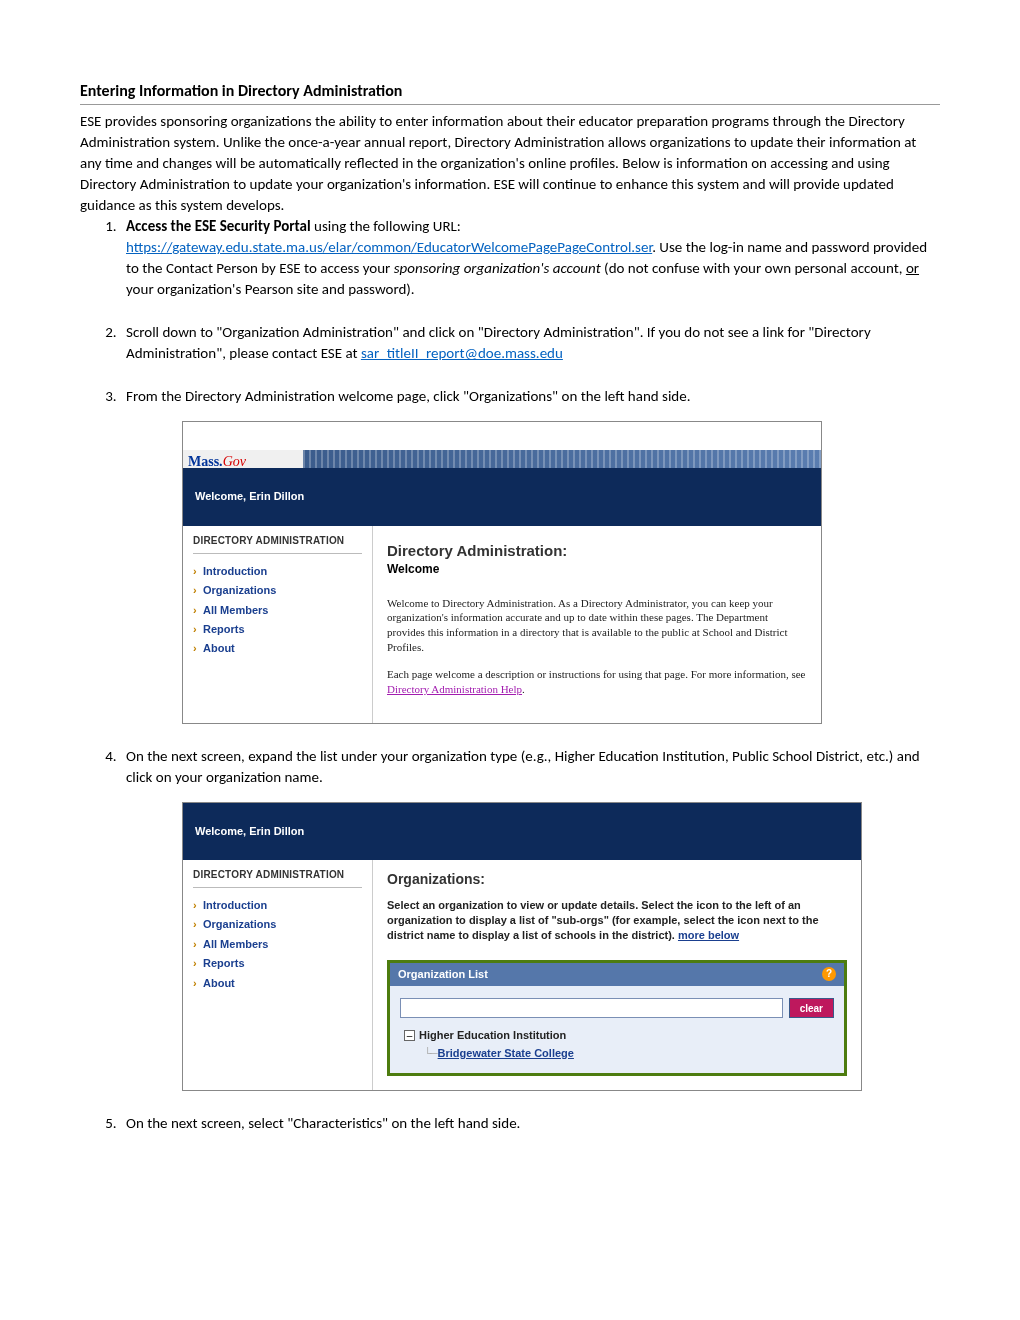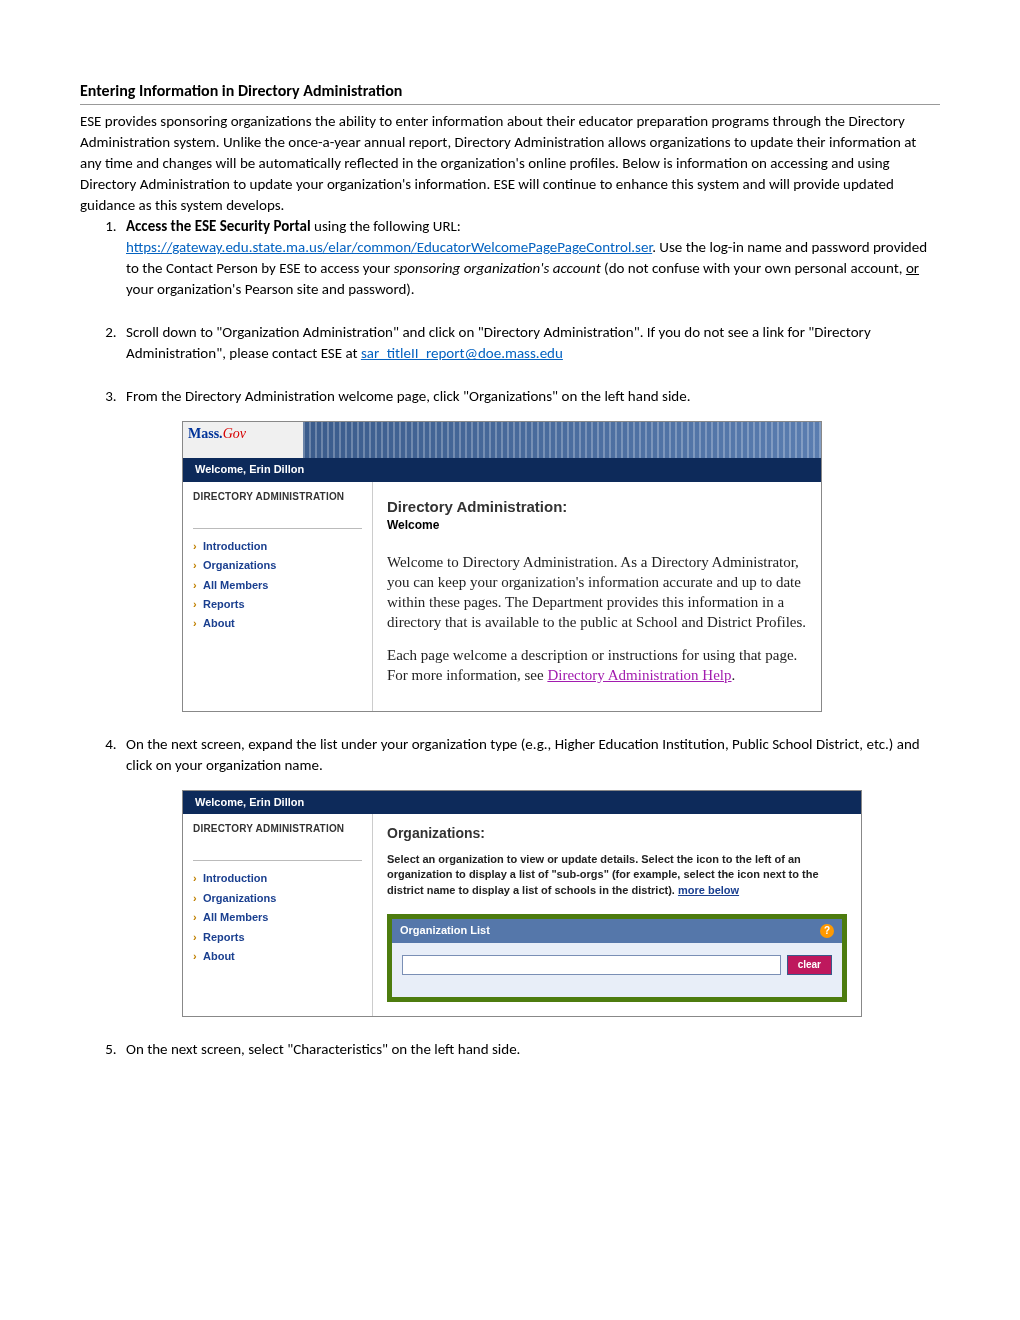--- a/index.html
+++ b/index.html
@@ -30,22 +30,23 @@
     
     .ss {
       margin: 14px 0 0 56px;
       width: 640px;
       border: 1px solid #888;
       font-family: Verdana, Arial, sans-serif;
       font-size: 11px;
     }
     .ss-topbar {
       background: linear-gradient(90deg, #f0f0f0 0px, #f0f0f0 120px, #3b5c8c 120px, #5a7db0 100%);
-      height: 36px;
+      height: 18px;
       position: relative;
+      margin-top: 28px;
     }
     .ss-logo {
       position: absolute;
       left: 5px; top: 2px;
       font-family: Georgia, serif;
       font-size: 14px;
       color: #003399;
     }
     .ss-logo .gov { color: #d60000; font-style: italic; }
     .ss-stripes {
@@ -58,34 +59,34 @@
       font-family: "Times New Roman", serif;
       font-style: italic;
       color: #333;
       font-size: 12px;
       line-height: 1.2;
     }
     .ss-welcomebar {
       background: #0d2a5a;
       color: #fff;
       font-weight: bold;
-      padding: 4px 12px;
+      padding: 21px 12px;
       font-size: 11px;
     }
     .ss-body { display: flex; background: #fff; min-height: 150px;}
     .ss-side {
       width: 190px;
       padding: 8px 10px;
       border-right: 1px solid #ccc;
     }
     .ss-side-title {
       font-weight: bold;
       font-size: 10px;
       letter-spacing: 0.2px;
-      padding-bottom: 24px;
+      padding-bottom: 5px;
       border-bottom: 1px solid #bbb;
       margin-bottom: 8px;
       color: #333;
     }
     .ss-nav { list-style: none; }
     .ss-nav li {
       color: #1a3f8f;
       font-weight: bold;
       font-size: 11px;
       padding: 2px 0 2px 10px;
@@ -108,21 +109,21 @@
       margin-bottom: 0;
     }
     .ss-main .sub {
       font-weight: bold;
       font-size: 12px;
       margin-bottom: 18px;
       font-family: Verdana, sans-serif;
     }
     .ss-main p {
       font-family: "Times New Roman", serif;
-      font-size: 15px;
+      font-size: 11px;
       color: #222;
       margin-bottom: 12px;
       line-height: 1.35;
     }
     .ss-main a.inline { color: #a21caf; text-decoration: underline; }
 
     
     .ss2 {
       margin: 14px 0 0 56px;
       width: 680px;
@@ -142,21 +143,21 @@
     }
     .ss2-content .desc {
       font-size: 11px;
       font-weight: bold;
       color: #222;
       line-height: 1.4;
     }
     .ss2-content .desc a { color: #1a3f8f; text-decoration: underline; font-weight: bold; }
     .ss2-panel {
       margin: 6px 14px 14px 14px;
-      border: 5px solid #4d7c0f;
+      border: 3px solid #4d7c0f;
       background: #e8eef8;
     }
     .ss2-panel-header {
       background:#5577aa;
       color: #fff;
       font-weight: bold;
       padding: 4px 8px;
       font-size: 11px;
       display: flex;
       justify-content: space-between;
@@ -263,20 +264,26 @@
           <div class="ss2-panel">
             <div class="ss2-panel-header">
               <span>Organization List</span>
               <span class="help-icon">?</span>
             </div>
             <div class="ss2-panel-body">
               <div class="ss2-search">
                 <input type="text" style="">
                 <button>clear</button>
               </div>
+              <div class="tree-node">
+                <span class="tree-toggle">–</span><span class="tree-label">Higher Education Institution</span>
+                <div class="tree-child">
+                  <span class="tree-branch">└─</span><a href="#">Bridgewater State College</a>
+                </div>
+              </div>
             </div>
           </div>
         </div>
       </div>
     </div>
   </li>
 
   <li>
     <span>On the next screen, select "Characteristics" on the left hand side.</span>
   </li>

